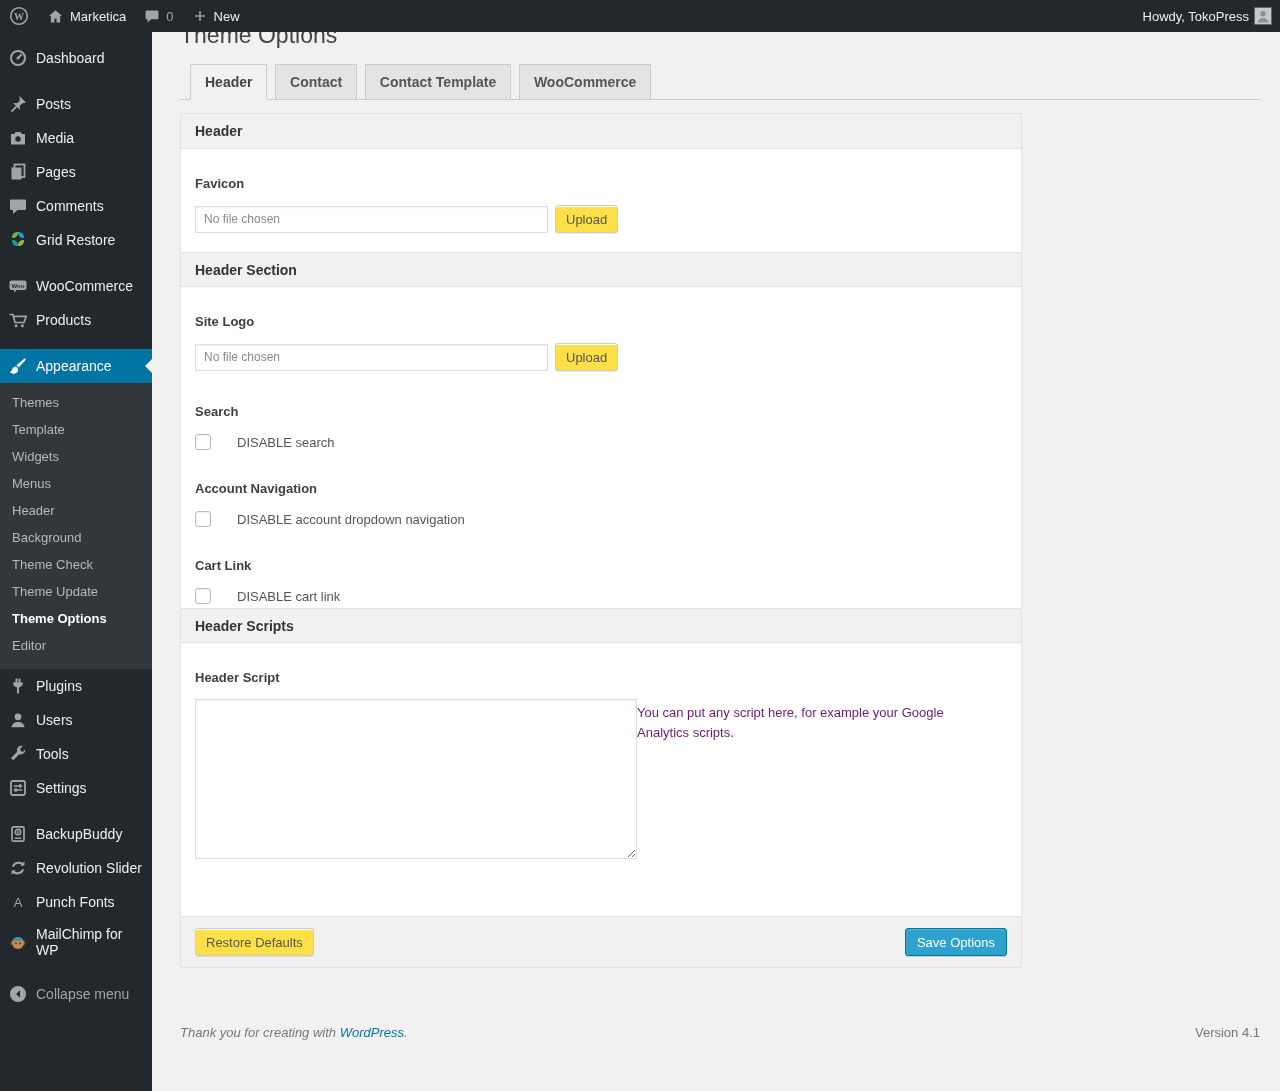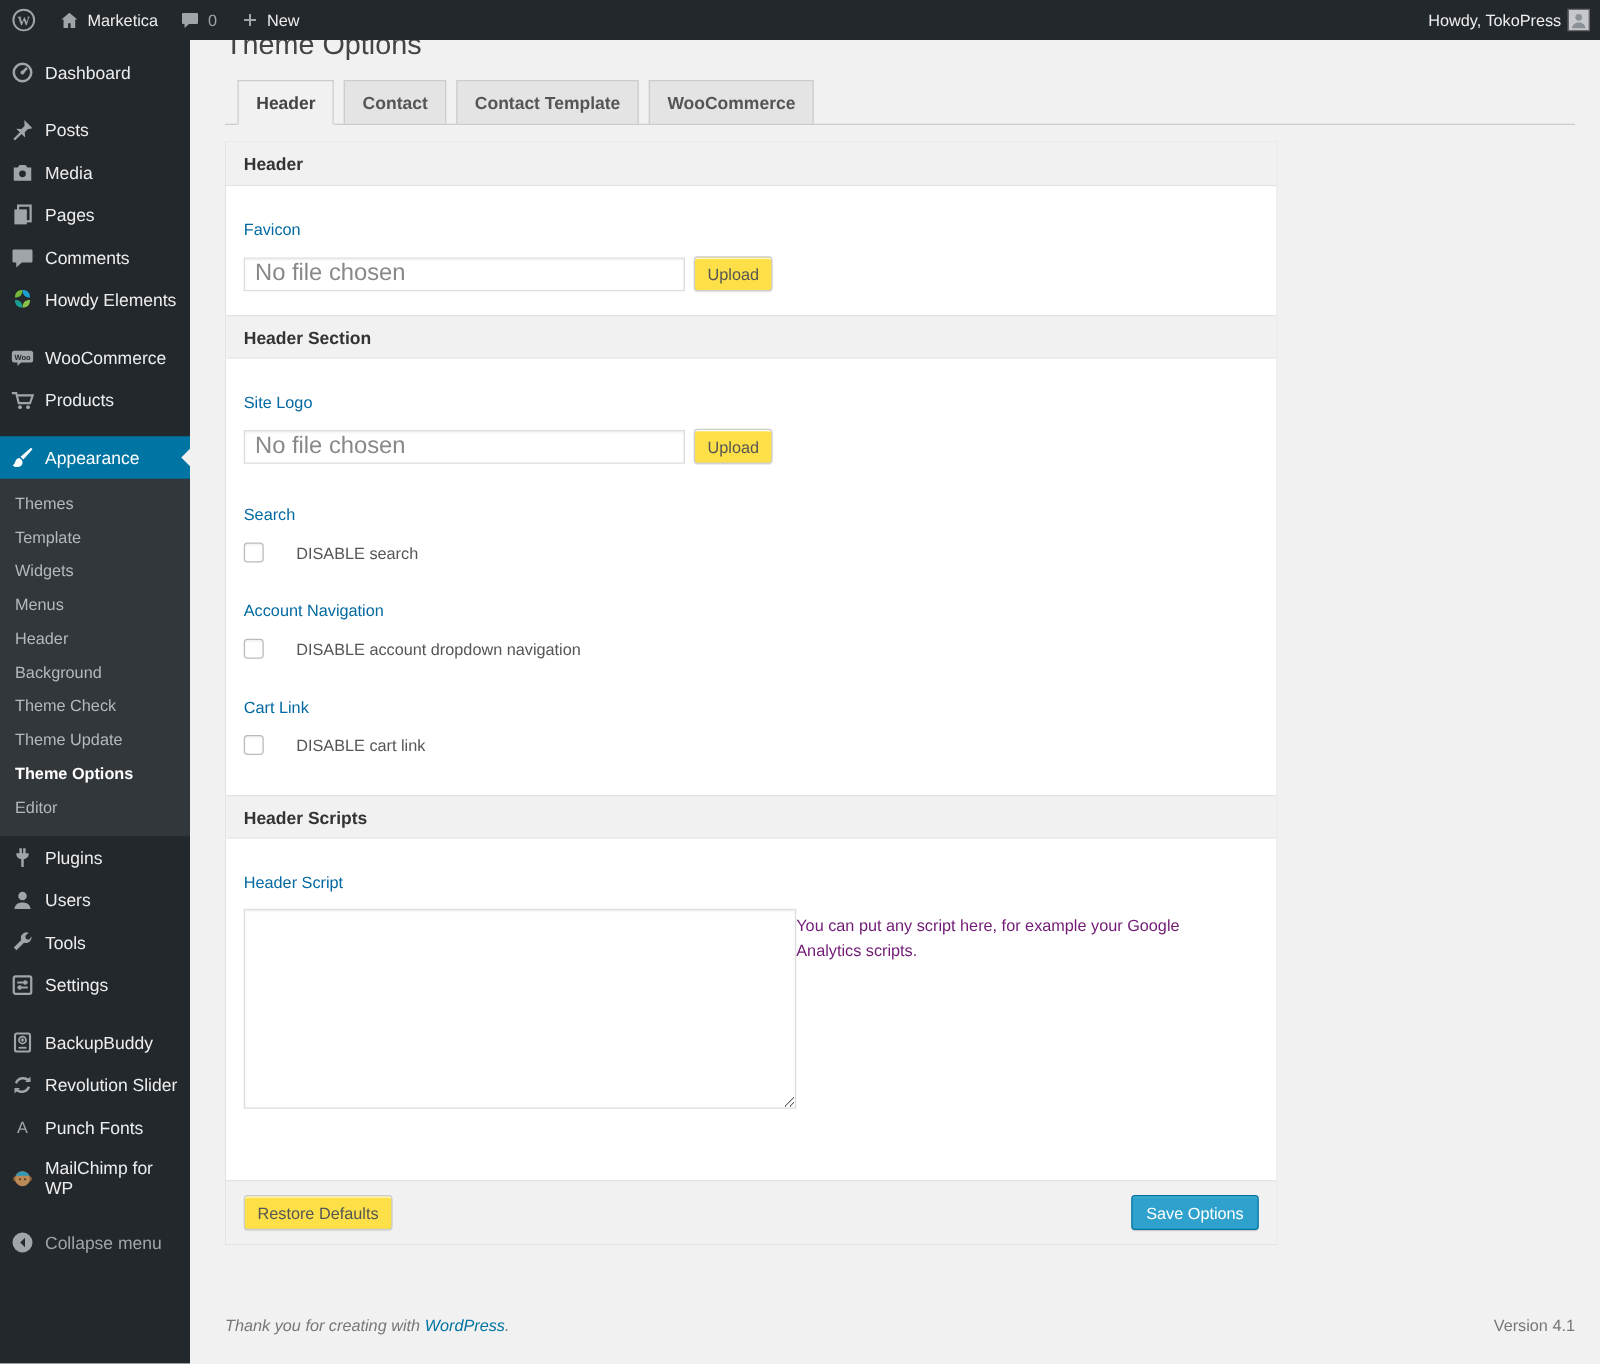--- a/index.html
+++ b/index.html
@@ -37,36 +37,36 @@
   .tab { display:inline-block; padding:7px 14px; margin:0 4px -1px 0; border:1px solid #ccc; background:#e4e4e4; color:#555;
          font-size:14px; font-weight:600; cursor:pointer; line-height:20px; }
   .tab.active { background:#f1f1f1; border-bottom-color:#f1f1f1; color:#444; }
 
   .panel { width:842px; margin-top:13px; background:#fff; border:1px solid #e3e3e3; }
   .section-head { background:#f1f1f1; border-bottom:1px solid #e3e3e3; padding:0 14px; height:35px; display:flex; align-items:center;
                   font-size:14px; font-weight:600; color:#333; }
   .section-head + .section-body { border-top:none; }
   .section-body { padding:0 14px; background:#fff; }
   .section-head.mid { border-top:1px solid #e3e3e3; }
-  .field-label { font-weight:normal; font-size:13px; color:#0369a1; padding-top:27px; }
+  .field-label { font-weight:bold; font-size:13px; color:#404040; padding-top:27px; }
   .upload-row { display:flex; align-items:center; gap:7px; margin-top:14px; padding-bottom:19px; }
-  .file-input { width:353px; height:27px; border:1px solid #ddd; background:#fff; padding:0 8px; font-size:19px; color:#c2410c;
+  .file-input { width:353px; height:27px; border:1px solid #ddd; background:#fff; padding:0 8px; font-size:12px; color:#c2410c;
                 font-family:"Liberation Sans", sans-serif; box-shadow:inset 0 1px 2px rgba(0,0,0,.07); }
   .file-input::placeholder { color:#888; opacity:1; }
   .btn-secondary { height:28px; padding:0 10px; background:#fde047; border:1px solid #ccc; border-radius:3px; color:#555;
                    font-size:13px; font-family:"Liberation Sans", sans-serif; cursor:pointer;
                    box-shadow:inset 0 1px 0 #fff, 0 1px 0 rgba(0,0,0,.08); }
   .btn-primary { height:28px; padding:0 11px; background:#2ea2cc; border:1px solid #0074a2; border-radius:3px; color:#fff;
                  font-size:13px; font-family:"Liberation Sans", sans-serif; cursor:pointer;
                  box-shadow:inset 0 1px 0 rgba(120,200,230,.5), 0 1px 0 rgba(0,0,0,.15); }
   .check-row { display:flex; align-items:center; gap:26px; margin-top:15px; padding-bottom:4px; }
   .wp-checkbox { width:16px; height:16px; border:1px solid #bbb; border-radius:3px; background:#fff; flex:0 0 16px; cursor:pointer;
                  box-shadow:inset 0 1px 2px rgba(0,0,0,.07); }
   .check-label { color:#555; font-size:13px; cursor:pointer; }
-  .pad-bottom { padding-bottom:28px; }
+  .pad-bottom { }
   .script-row { display:flex; align-items:flex-start; margin-top:14px; padding-bottom:57px; }
   .script-textarea { width:442px; height:160px; border:1px solid #ddd; resize:both; font-family:"Liberation Sans", sans-serif;
                      box-shadow:inset 0 1px 2px rgba(0,0,0,.07); }
   .script-hint { margin-left:0; width:310px; color:#701a75; font-size:13px; line-height:1.55; padding-top:4px; }
   .panel-footer { background:#f1f1f1; border-top:1px solid #e3e3e3; padding:11px 14px; display:flex; align-items:center; justify-content:space-between; }
 
   .page-footer { display:flex; align-items:center; justify-content:space-between; margin-top:57px; color:#777; font-size:13px; }
   .thanks { font-style:italic; }
   .thanks a { color:#0074a2; text-decoration:none; cursor:pointer; }
   .version { color:#777; }
@@ -175,21 +175,21 @@
       <li class="mi">
         <span class="ico">
             <svg viewBox="0 0 20 20">
               <path fill="#74b739" d="M10 2c0 4-2 6-6 6 0-4 2-6 6-6z"></path>
               <path fill="#1ba0d1" d="M10 2c4 0 6 2 6 6-4 0-6-2-6-6z"></path>
               <path fill="#1a9e93" d="M4 10c4 0 6 2 6 6-4 0-6-2-6-6z"></path>
               <path fill="#f7b downstream"></path>
               <path fill="#8bc34a" d="M16 10c0 4-2 6-6 6 0-4 2-6 6-6z"></path>
             </svg>
           </span>
-        <span>Howdy Elements</span>
+        <span>Grid Restore</span>
       </li>
       <li class="sep"></li>
       <li class="mi">
         <span class="ico">
             <svg viewBox="0 0 20 20">
               <rect x="1.5" y="4.5" width="17" height="9.5" rx="2" fill="currentColor"></rect>
               <path fill="currentColor" d="M6 13.5v3.2l3.2-3.2z"></path>
               <text x="10" y="11.7" text-anchor="middle" font-size="6" font-weight="bold" fill="#23282d" font-family="Liberation Sans, sans-serif">Woo</text>
             </svg>
           </span>

